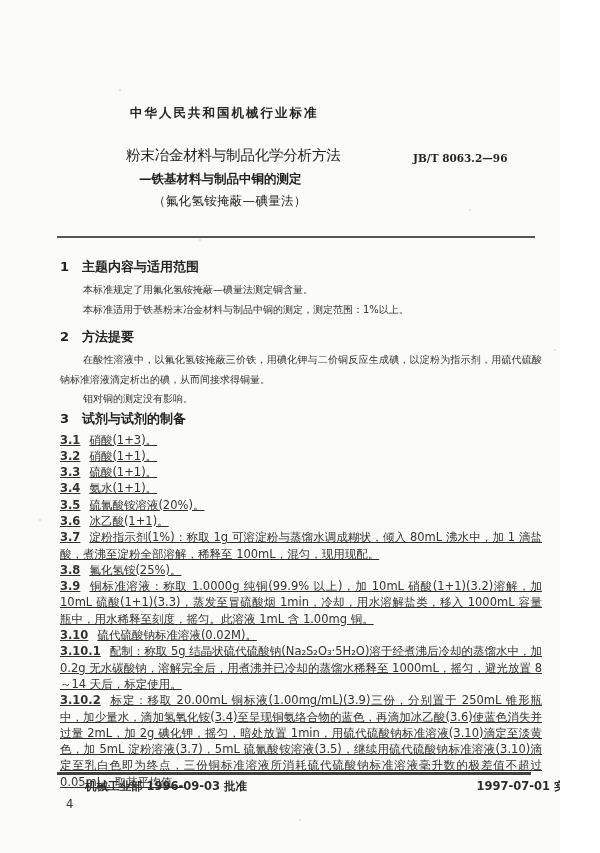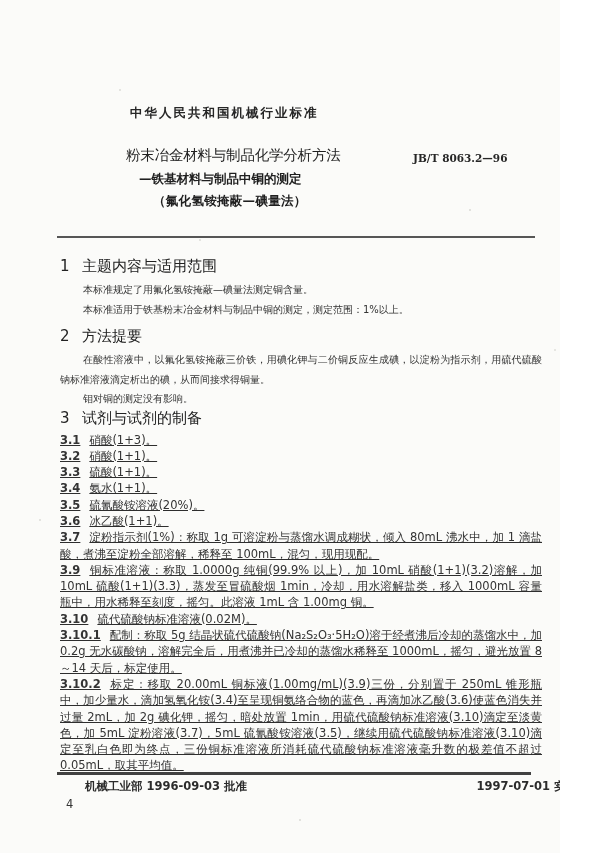--- a/index.html
+++ b/index.html
@@ -16,27 +16,27 @@
       radial-gradient(1.4px 1.4px at 520px 700px, #e6e6e2 99%, transparent 100%),
       radial-gradient(1.2px 1.2px at 200px 240px, #e4e4e0 99%, transparent 100%);
     font-family:"DejaVu Sans","Liberation Sans",sans-serif;
     color:#2e2e2e;
     overflow:hidden;
   }
   
   .std-class  { position:absolute; left:130px; top:105px; font-size:12.5px; font-weight:bold; letter-spacing:2px;   color:#262626; white-space:nowrap; }
   .title-1    { position:absolute; left:126px; top:146px; font-size:14.5px; font-weight:normal; letter-spacing:-0.2px; color:#1f1f1f; white-space:nowrap; }
   .title-2    { position:absolute; left:139px; top:171px; font-size:12.5px; font-weight:bold; color:#1f1f1f; white-space:nowrap; }
-  .title-3    { position:absolute; left:153px; top:193px; font-size:12.5px; font-weight:bold; letter-spacing:0.3px; color:#1f1f1f; white-space:nowrap; }
+  .title-3    { position:absolute; left:153px; top:193px; font-size:12.5px; font-weight:normal; letter-spacing:0.3px; color:#1f1f1f; white-space:nowrap; }
   .std-number { position:absolute; left:413px; top:152px; font-size:10.5px; font-weight:bold;
                 font-family:"DejaVu Serif","Liberation Serif",serif; color:#262626; white-space:nowrap; }
   .rule-top    { position:absolute; left:57px; top:236px; width:478px; height:1.6px; background:#565656; }
   
   .content { position:absolute; left:60px; top:238px; width:482px; }
-  .sec-head { margin:0; font-size:15px; line-height:15px; font-weight:normal; color:#222; }
+  .sec-head { margin:0; font-size:13px; line-height:15px; font-weight:bold; color:#222; }
   .sh1 { margin-top:21px; }
   .sh2 { margin-top:10px; }
   .sh3 { margin-top:2px; }
   .h-num { display:inline-block; min-width:22px; }
   .para { margin:0; font-size:10px; line-height:19.5px; text-indent:23px; text-align:justify; color:#333; }
   .p-first { margin-top:6px; }
   .items { margin-top:6px;text-decoration:underline; }
   .item { margin:0; font-size:11.5px; line-height:16.3px; text-align:justify; color:#333; }
   .i-num { font-weight:bold; margin-right:9px; white-space:nowrap; }
   
@@ -76,20 +76,21 @@
     </div>
 
     <div class="items">
       <p class="item"><b class="i-num">3.1</b><span>硝酸(1+3)。</span></p>
       <p class="item"><b class="i-num">3.2</b><span>硝酸(1+1)。</span></p>
       <p class="item"><b class="i-num">3.3</b><span>硫酸(1+1)。</span></p>
       <p class="item"><b class="i-num">3.4</b><span>氨水(1+1)。</span></p>
       <p class="item"><b class="i-num">3.5</b><span>硫氰酸铵溶液(20%)。</span></p>
       <p class="item"><b class="i-num">3.6</b><span>冰乙酸(1+1)。</span></p>
       <p class="item"><b class="i-num">3.7</b><span>淀粉指示剂(1%)：称取 1g 可溶淀粉与蒸馏水调成糊状，倾入 80mL 沸水中，加 1 滴盐酸，煮沸至淀粉全部溶解，稀释至 100mL，混匀，现用现配。</span></p>
+      <p class="item"><b class="i-num">3.8</b><span>氟化氢铵(25%)。</span></p>
       <p class="item"><b class="i-num">3.9</b><span>铜标准溶液：称取 1.0000g 纯铜(99.9% 以上)，加 10mL 硝酸(1+1)(3.2)溶解，加 10mL 硫酸(1+1)(3.3)，蒸发至冒硫酸烟 1min，冷却，用水溶解盐类，移入 1000mL 容量瓶中，用水稀释至刻度，摇匀。此溶液 1mL 含 1.00mg 铜。</span></p>
       <p class="item"><b class="i-num">3.10</b><span>硫代硫酸钠标准溶液(0.02M)。</span></p>
       <p class="item"><b class="i-num">3.10.1</b><span>配制：称取 5g 结晶状硫代硫酸钠(Na₂S₂O₃·5H₂O)溶于经煮沸后冷却的蒸馏水中，加 0.2g 无水碳酸钠，溶解完全后，用煮沸并已冷却的蒸馏水稀释至 1000mL，摇匀，避光放置 8～14 天后，标定使用。</span></p>
       <p class="item"><b class="i-num">3.10.2</b><span>标定：移取 20.00mL 铜标液(1.00mg/mL)(3.9)三份，分别置于 250mL 锥形瓶中，加少量水，滴加氢氧化铵(3.4)至呈现铜氨络合物的蓝色，再滴加冰乙酸(3.6)使蓝色消失并过量 2mL，加 2g 碘化钾，摇匀，暗处放置 1min，用硫代硫酸钠标准溶液(3.10)滴定至淡黄色，加 5mL 淀粉溶液(3.7)，5mL 硫氰酸铵溶液(3.5)，继续用硫代硫酸钠标准溶液(3.10)滴定至乳白色即为终点，三份铜标准溶液所消耗硫代硫酸钠标准溶液毫升数的极差值不超过 0.05mL，取其平均值。</span></p>
     </div>
   </div>
 
   <div class="rule-bottom"></div>
   <div class="footer-row">
     <span>机械工业部 1996-09-03 批准</span>

